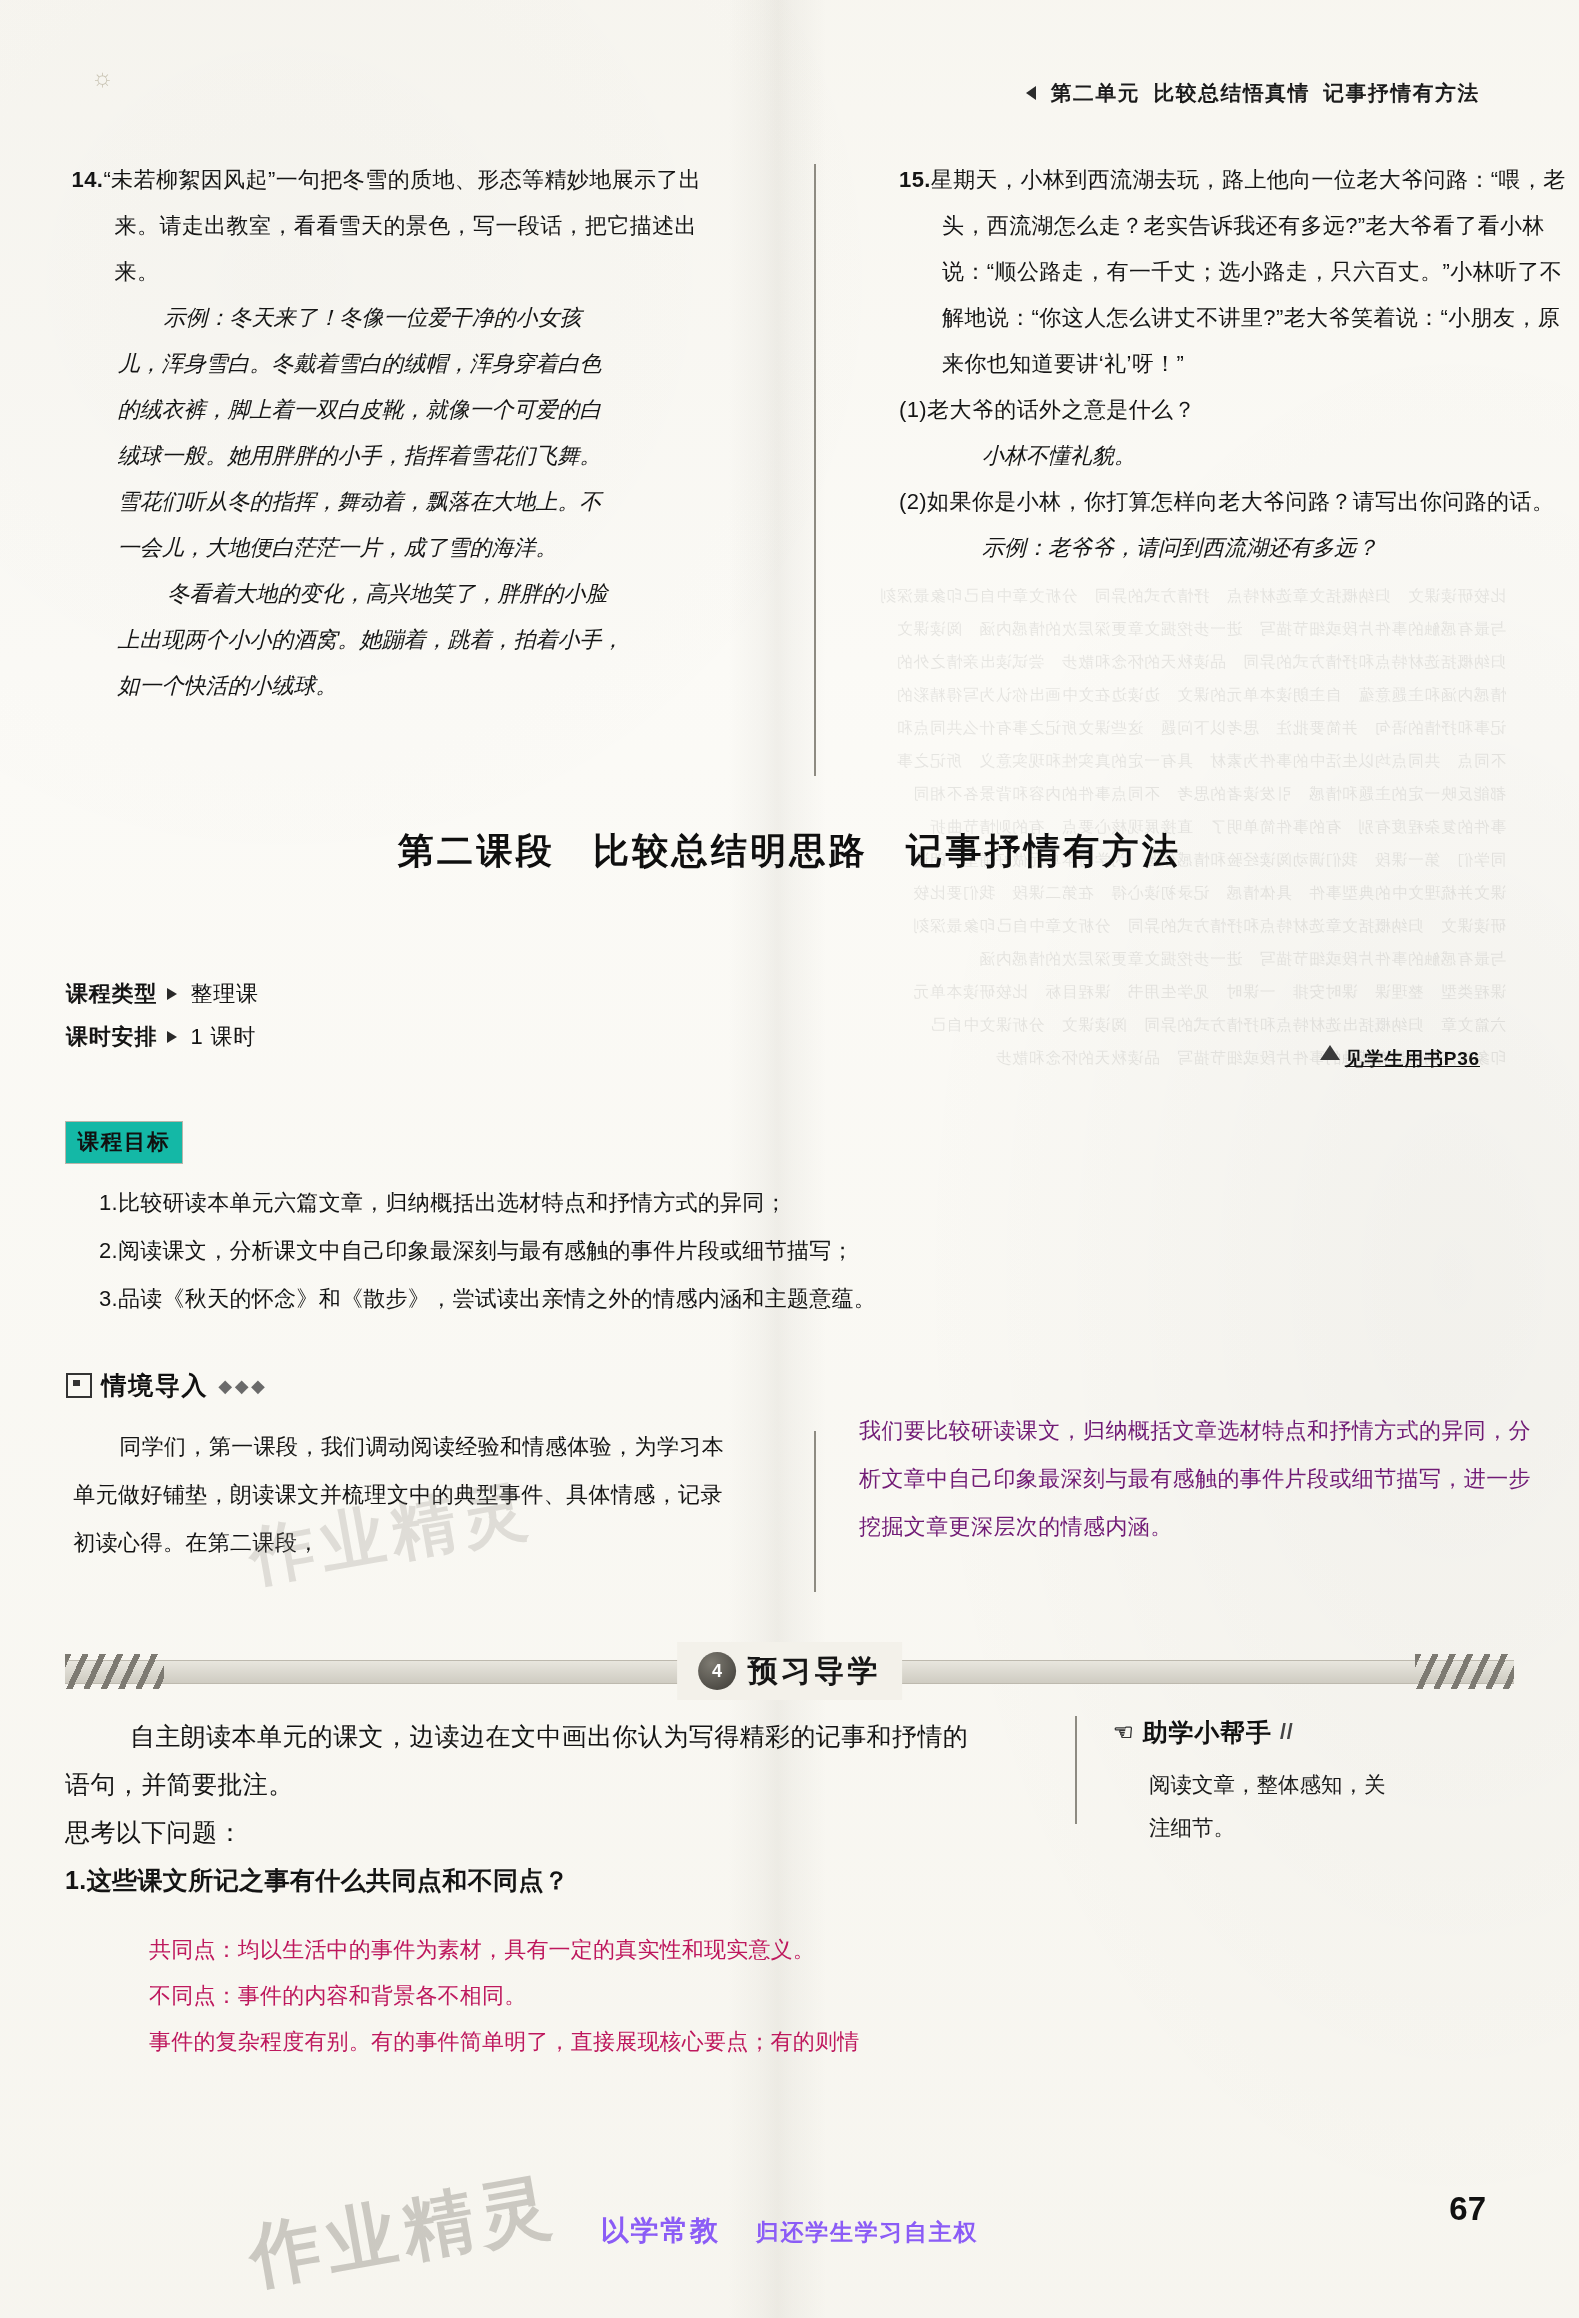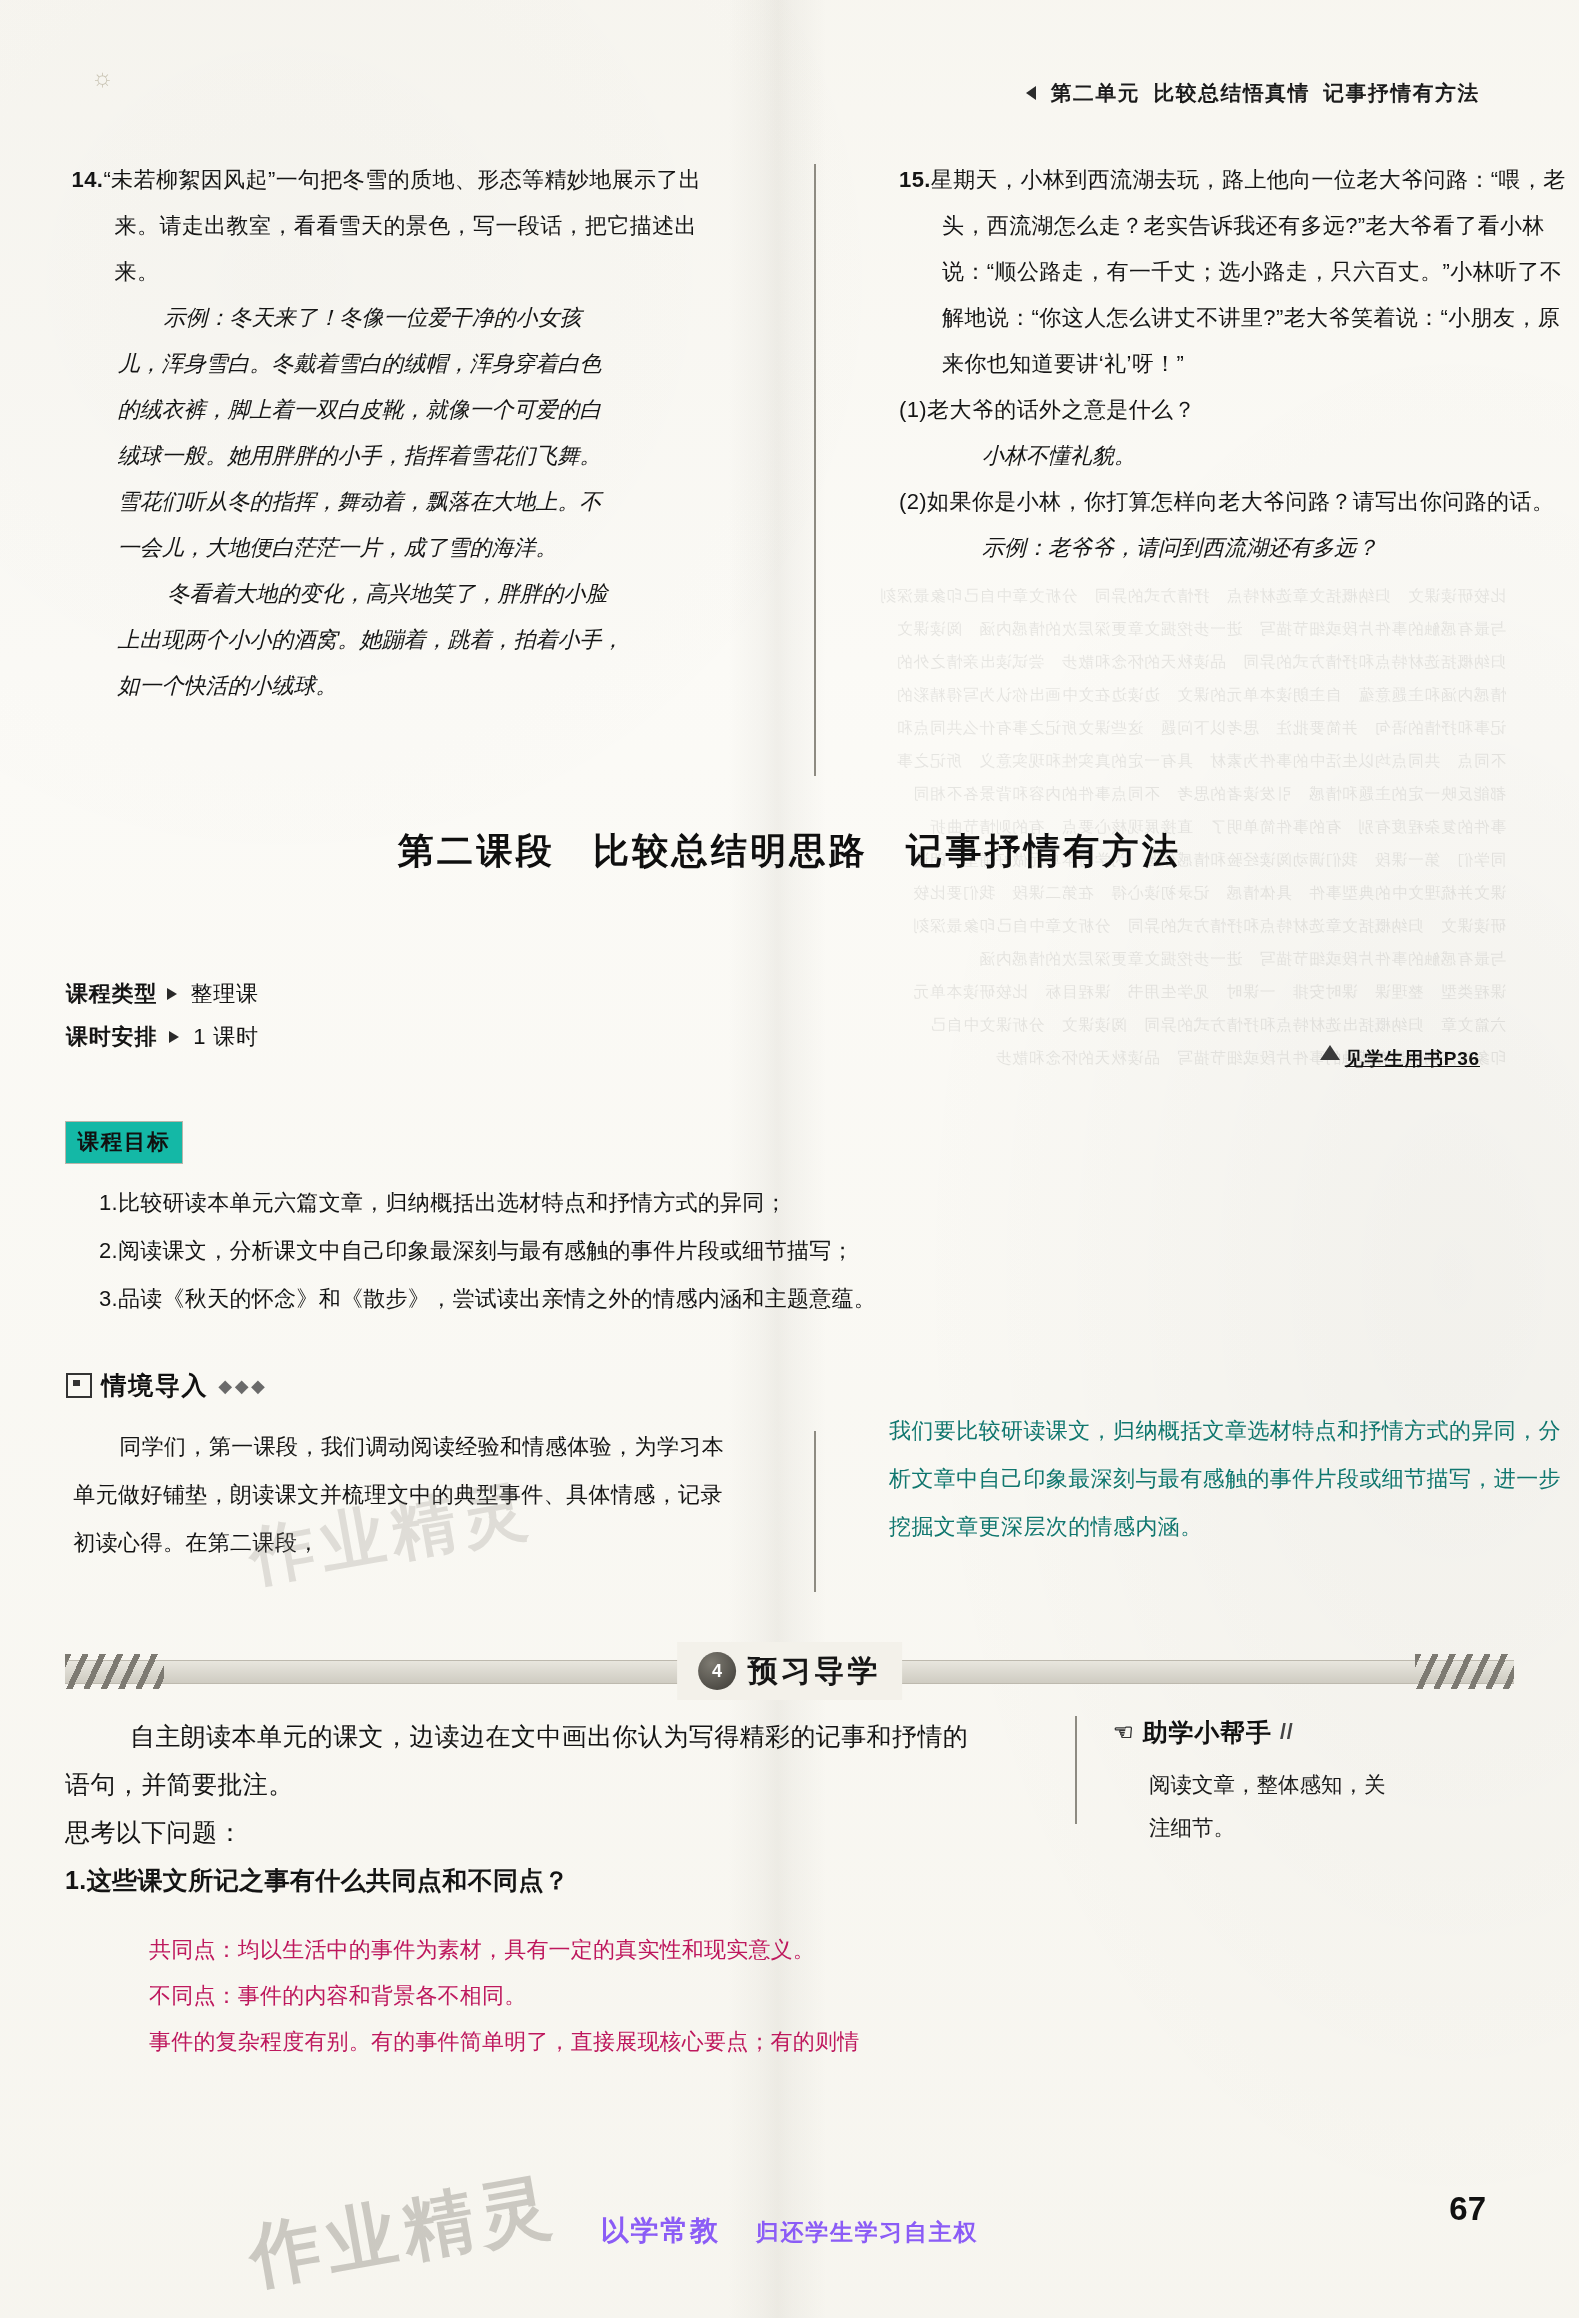--- a/index.html
+++ b/index.html
@@ -165,21 +165,21 @@
 
   
   .meta {
     position: absolute;
     top: 972px;
     left: 66px;
     font-size: 22px;
     line-height: 43px;
     color: #141414;
   }
-  .meta-row { display: flex; align-items: center; gap: 8.3px; justify-content: space-between; }
+  .meta-row { display: flex; align-items: center; gap: 8.3px; }
   .meta-label { font-weight: bold; letter-spacing: 0.8px; }
   .meta-arrow {
     display: inline-block;
     width: 0; height: 0;
     border-top: 6.6px solid transparent;
     border-bottom: 6.6px solid transparent;
     border-left: 10px solid #2a2a2a;
     margin: 0 5px 0 1.7px;
   }
   .meta-value { letter-spacing: 0.8px; }
@@ -270,26 +270,26 @@
     position: absolute;
     left: 8.3px; top: 0;
     width: 670px;
     font-size: 22px;
     line-height: 48px;
     letter-spacing: 0.4px;
     color: #141414;
   }
   .sit-right {
     position: absolute;
-    left: 824px; top: -16.5px;
+    left: 794px; top: -16.5px;
     width: 678px;
     font-size: 22px;
     line-height: 48px;
     letter-spacing: 0.4px;
-    color: #0f766e;
+    color: #701a75;
   }
   .sit-div {
     position: absolute;
     left: 749px; top: 8.3px;
     width: 1.7px; height: 161px;
     background: #8e8b82;
   }
 
   
   .banner {

